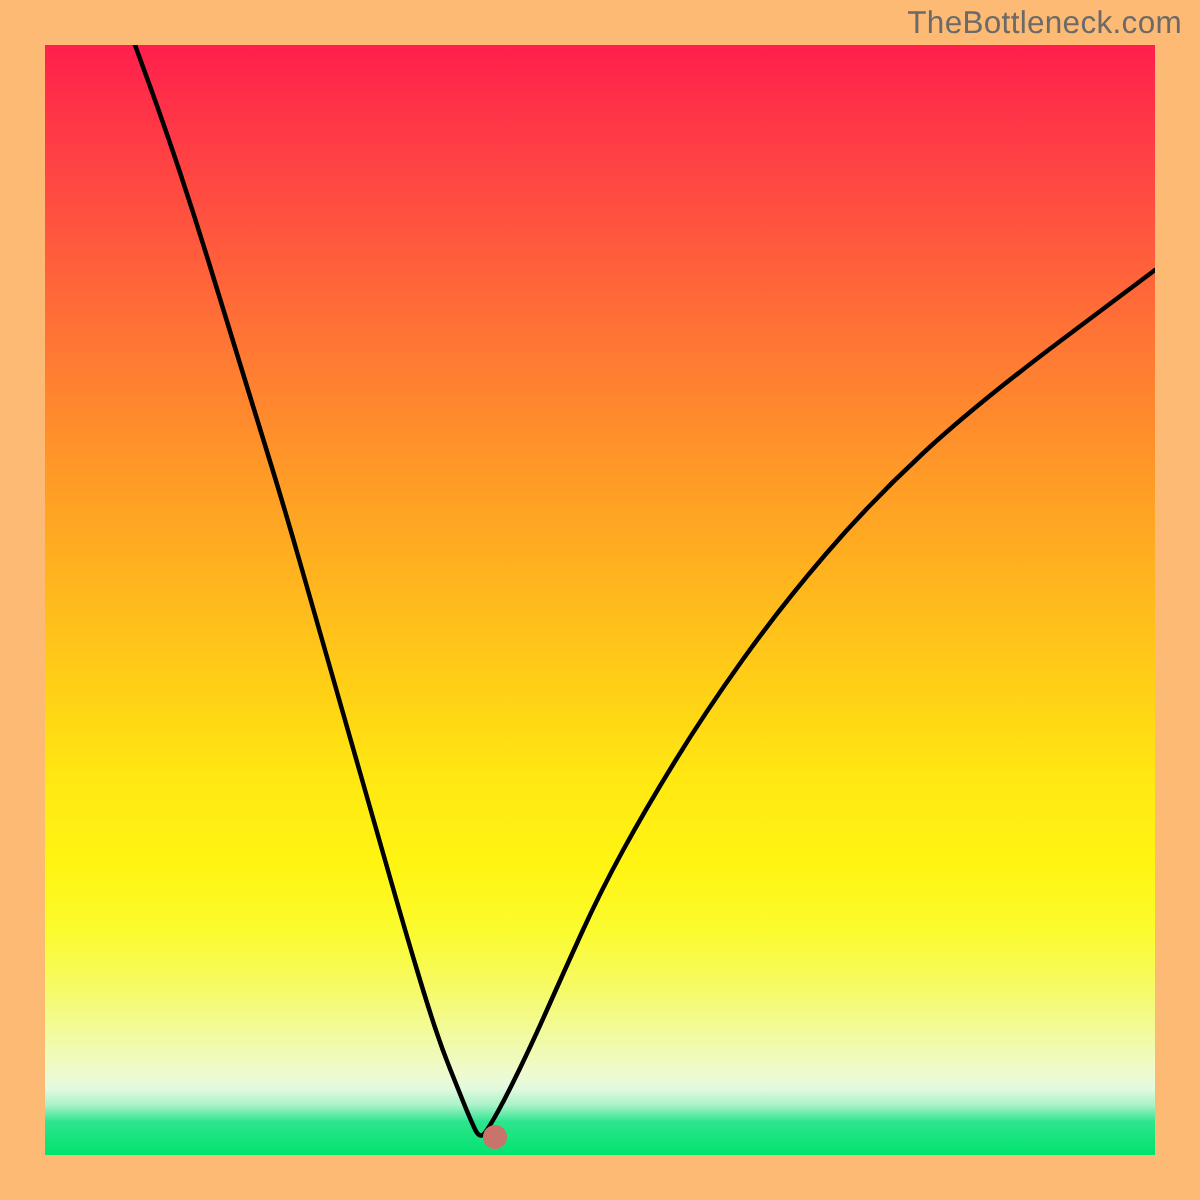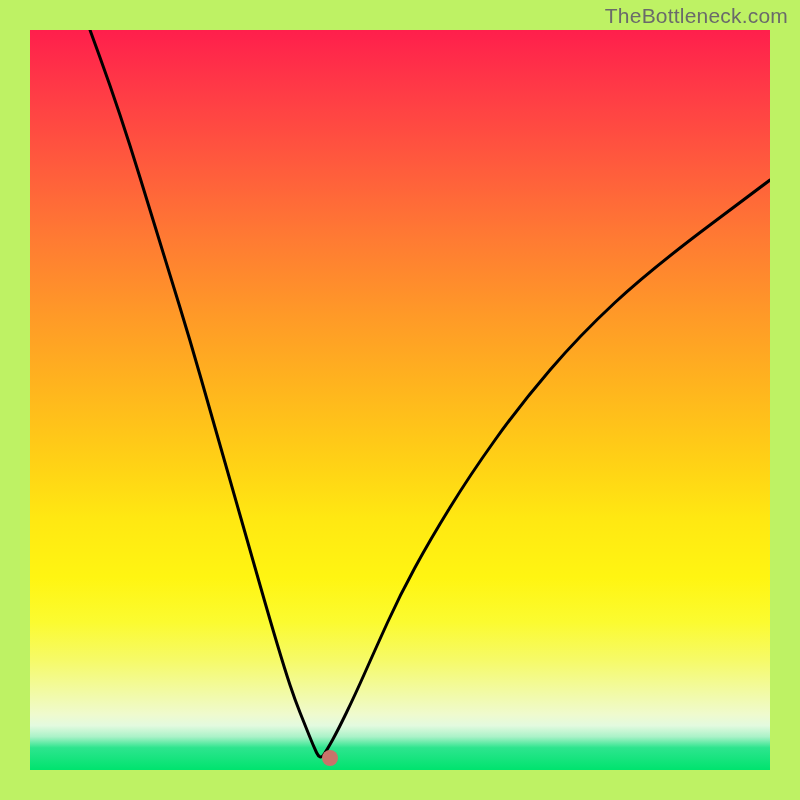--- a/index.html
+++ b/index.html
@@ -8,21 +8,21 @@
     width: 800px;
     height: 800px;
     overflow: hidden;
     background: #000;
     font-family: Arial, Helvetica, sans-serif;
   }
   .frame {
     position: relative;
     width: 800px;
     height: 800px;
-    background: #bef264;
+    background: #fdba74;
   }
   .plot-area {
     position: absolute;
     left: 30px;
     top: 30px;
     width: 740px;
     height: 740px;
     overflow: hidden;
   }
   .gradient {

